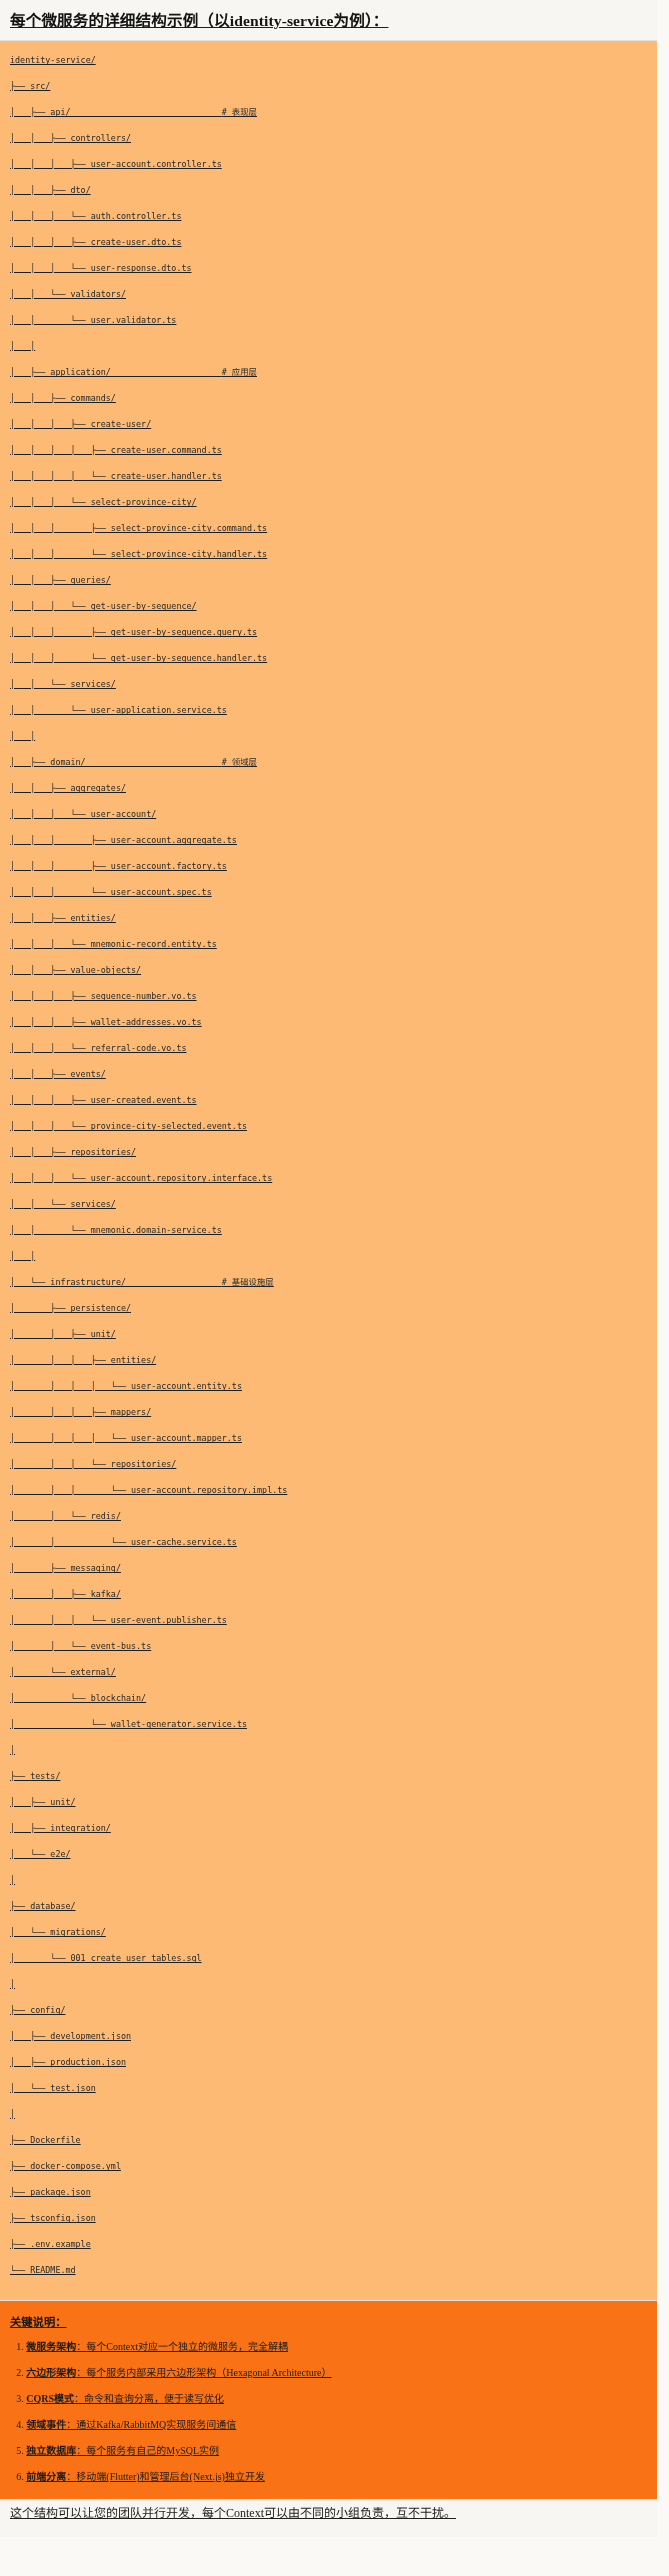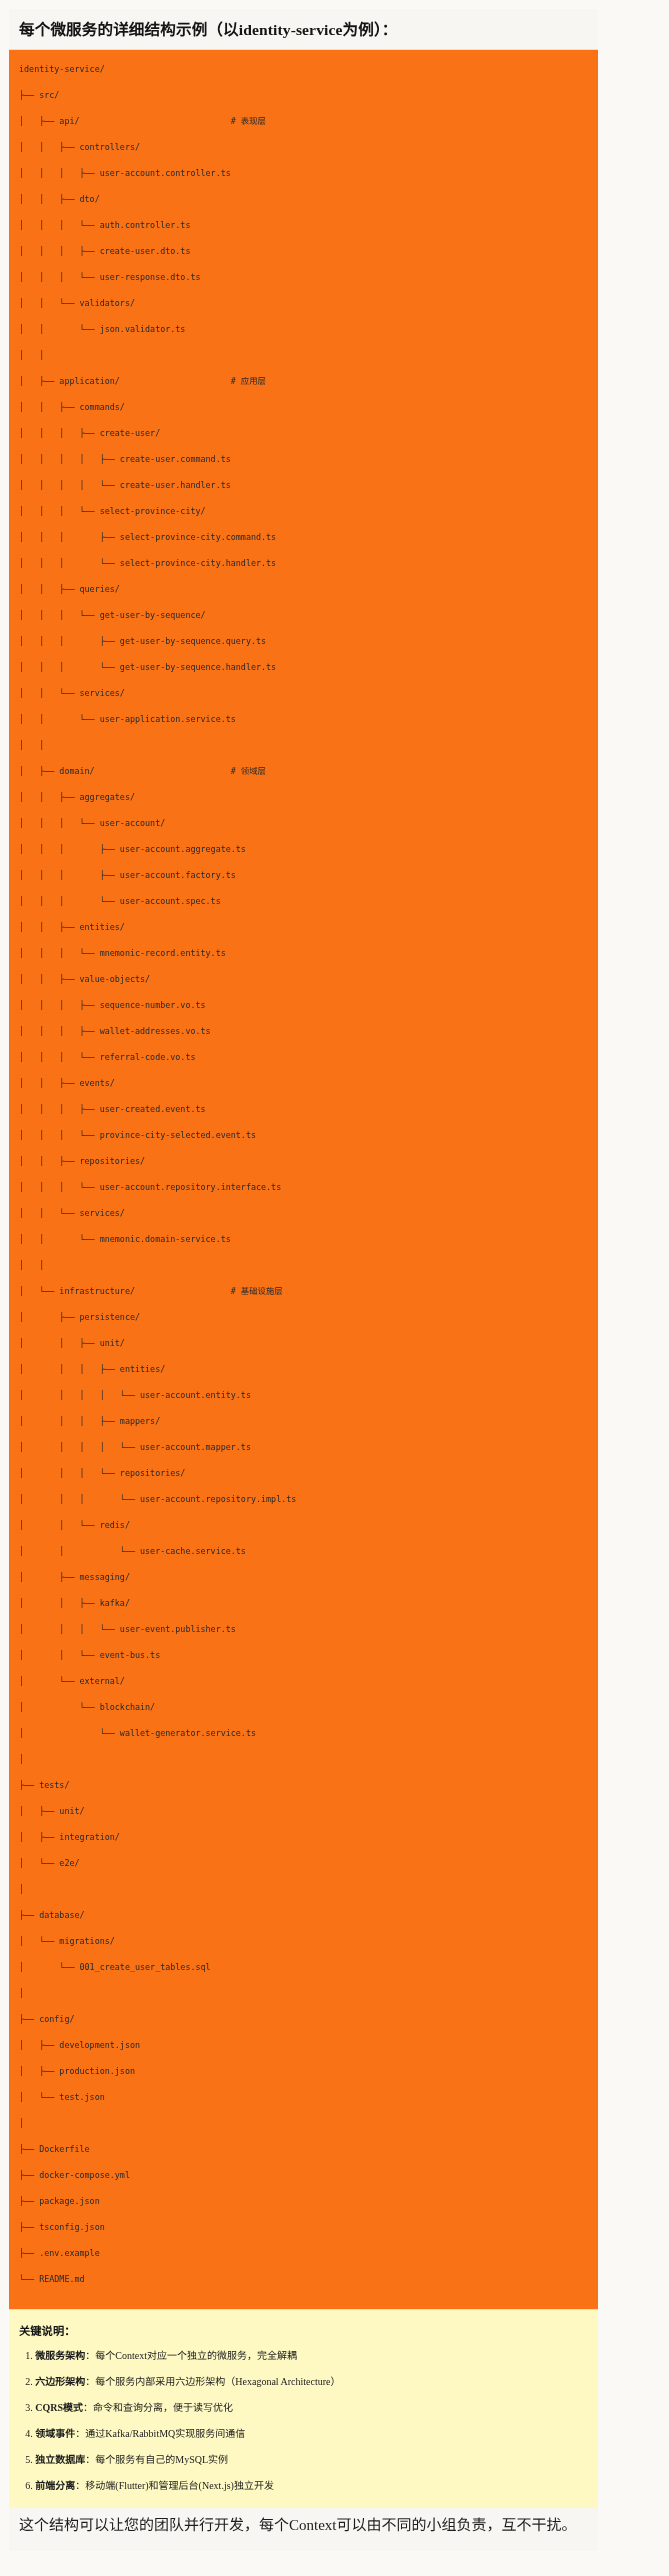--- a/index.html
+++ b/index.html
@@ -8,24 +8,25 @@
     padding: 0;
     background: #faf9f6;
   }
   body {
     width: 669px;
     font-family: "Liberation Sans", sans-serif;
     color: #1f1f1f;
     -webkit-font-smoothing: antialiased;
   }
   .page {
-    width: 607px;
+    width: 657px;
     box-sizing: border-box;
     background: #faf9f6;
-    padding: 9px;
+    padding: 0;
+    text-decoration: underline;
   }
 
   
   .doc-header {
     padding: 11.3px 10px 8.8px 10px;
     border-bottom: 0.6px solid #e3e1dc;
     background: #f7f6f2;
   }
   .doc-header h1 {
     margin: 0;
@@ -33,40 +34,40 @@
     font-weight: bold;
     font-size: 15.6px;
     line-height: 1.25;
     letter-spacing: 0.1px;
     color: #141414;
   }
 
   
   .tree-block {
     padding: 13.8px 10px 10px 10px;
-    background: #f97316;
+    background: #fdba74;
   }
   pre.tree {
     margin: 0;
     font-family: "DejaVu Sans Mono", "Liberation Mono", monospace;
     font-size: 8.4px;
     line-height: 13px;
     color: #24292e;
     white-space: pre;
     overflow: visible;
     tab-size: 4;
   }
   pre.tree .row { display: block; white-space: pre; }
   pre.tree .cmt { color: #24292e; margin-top: 46px; }
 
   
   .keypoints {
     border-top: 0.6px solid #e3e1dc;
     padding: 11.3px 10px 3.8px 10px;
-    background: #fef9c3;
+    background: #f97316;
   }
   .keypoints h2 {
     margin: 0 0 10px 0;
     font-family: "Liberation Serif", "DejaVu Serif", serif;
     font-size: 11.3px;
     font-weight: bold;
     color: #141414;
   }
   ol.kp-list {
     margin: 0 0 2.5px 0;
@@ -83,21 +84,21 @@
   ol.kp-list li .kp-term {
     font-weight: bold;
   }
   ol.kp-list li .kp-sep { font-weight: normal; }
   ol.kp-list li .kp-desc { font-weight: normal; }
 
   .closing {
     padding: 5px 10px 13.8px 10px;
     background: #f7f6f2;
     font-family: "Liberation Serif", "DejaVu Serif", serif;
-    font-size: 15px;
+    font-size: 12px;
     line-height: 1.6;
     color: #1c1c1c;
   }
 </style>
 </head>
 <body>
 
 <div class="page">
 
   <header class="doc-header">
@@ -108,21 +109,21 @@
     <pre class="tree" id="tree-pre"><span class="row">identity-service/</span>
 <span class="row">├── src/</span>
 <span class="row">│   ├── api/                              <span class="cmt"># 表现层</span></span>
 <span class="row">│   │   ├── controllers/</span>
 <span class="row">│   │   │   ├── user-account.controller.ts</span>
 <span class="row">│   │   ├── dto/</span>
 <span class="row">│   │   │   └── auth.controller.ts</span>
 <span class="row">│   │   │   ├── create-user.dto.ts</span>
 <span class="row">│   │   │   └── user-response.dto.ts</span>
 <span class="row">│   │   └── validators/</span>
-<span class="row">│   │       └── json.validator.ts</span>
+<span class="row">│   │       └── user.validator.ts</span>
 <span class="row">│   │</span>
 <span class="row">│   ├── application/                      <span class="cmt"># 应用层</span></span>
 <span class="row">│   │   ├── commands/</span>
 <span class="row">│   │   │   ├── create-user/</span>
 <span class="row">│   │   │   │   ├── create-user.command.ts</span>
 <span class="row">│   │   │   │   └── create-user.handler.ts</span>
 <span class="row">│   │   │   └── select-province-city/</span>
 <span class="row">│   │   │       ├── select-province-city.command.ts</span>
 <span class="row">│   │   │       └── select-province-city.handler.ts</span>
 <span class="row">│   │   ├── queries/</span>

